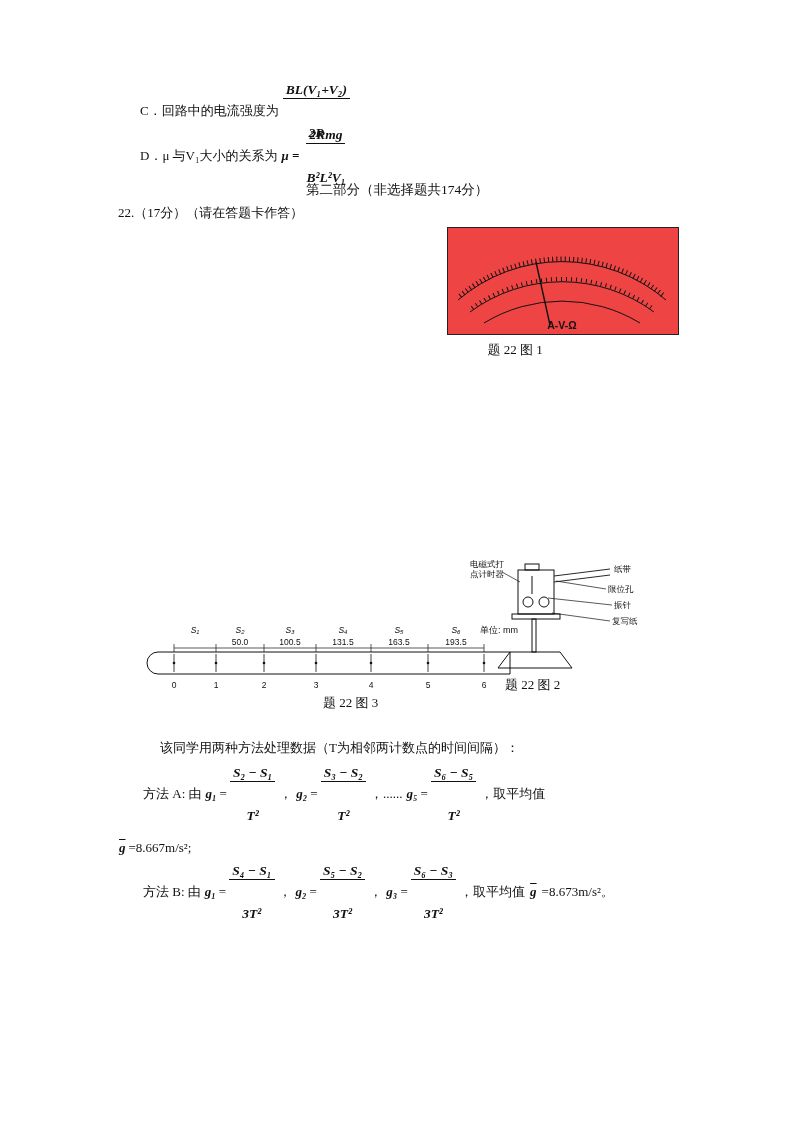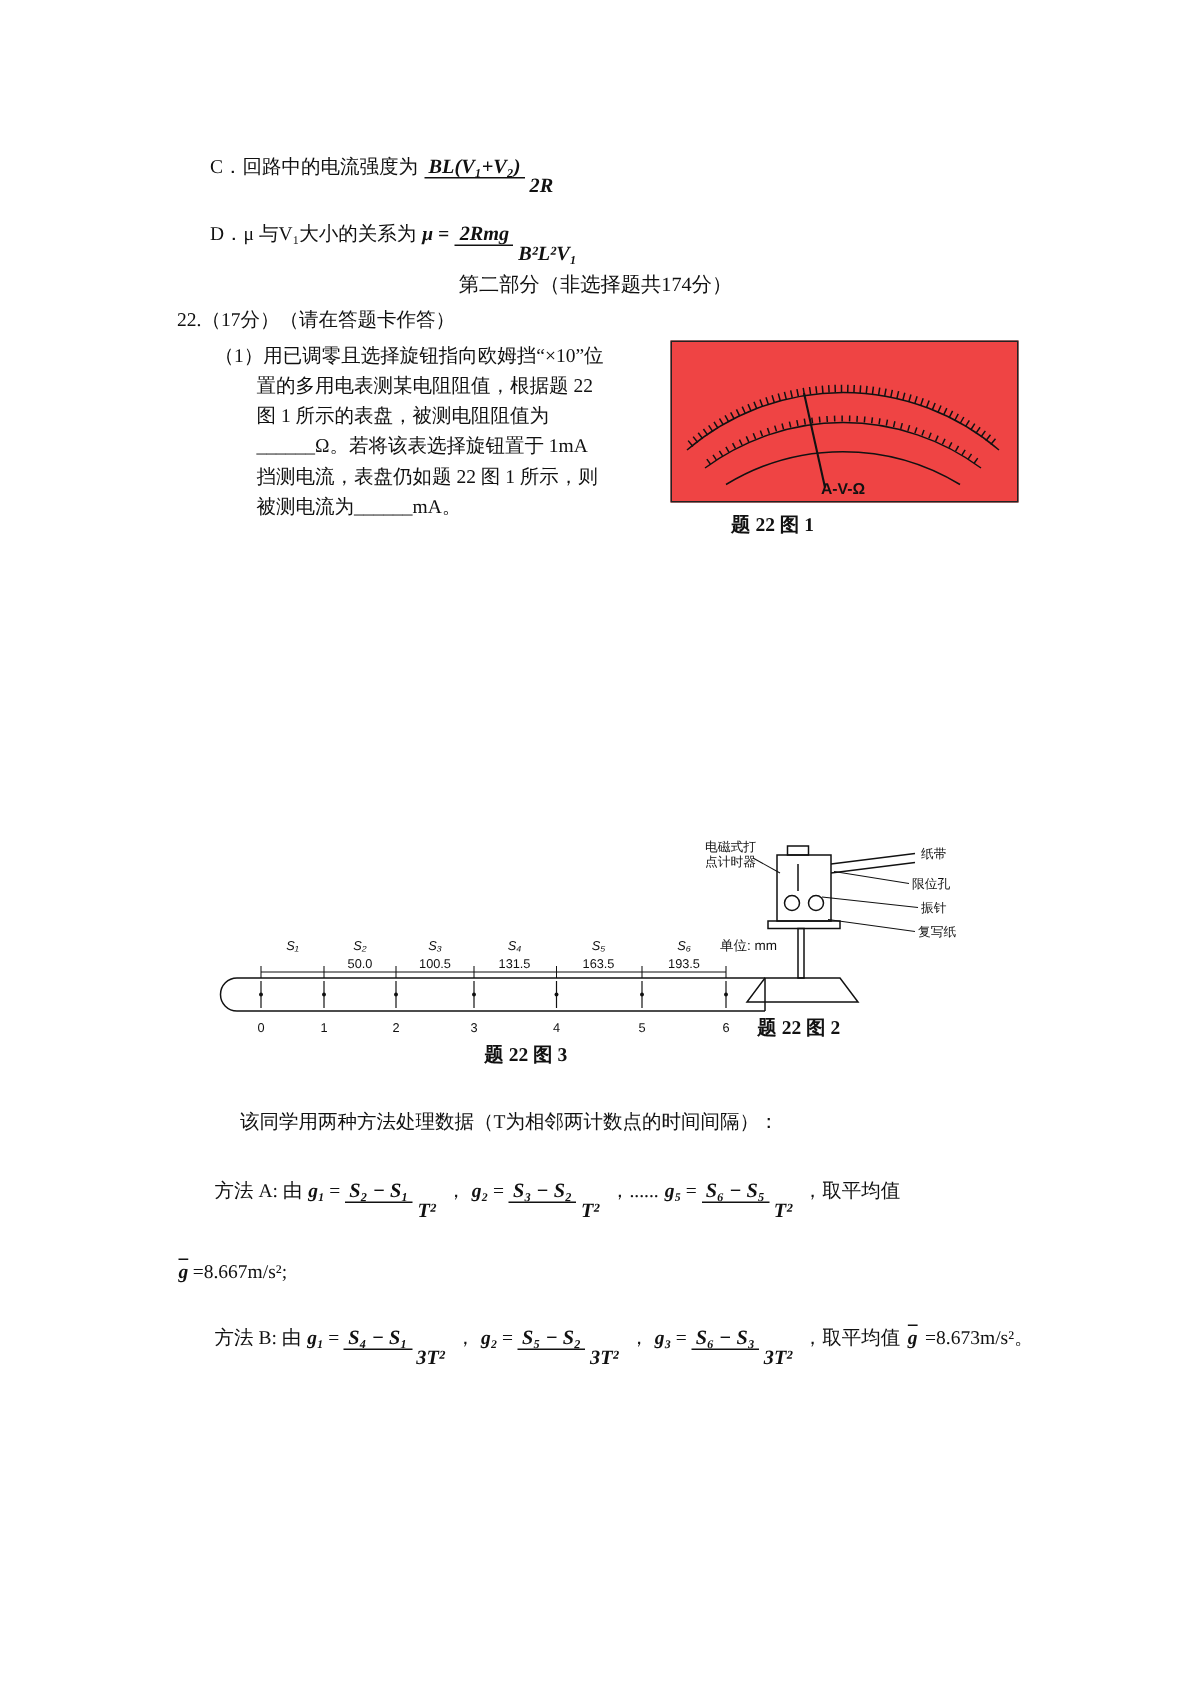--- a/index.html
+++ b/index.html
@@ -5,25 +5,25 @@
   html,body{margin:0;padding:0;background:#ffffff;}
   .page{position:relative;width:794px;height:1123px;background:#fff;
         font-family:"Liberation Serif","DejaVu Serif",serif;color:#111;
         font-size:13px;overflow:hidden;}
   .abs{position:absolute;}
   .frow{position:absolute;display:flex;align-items:center;white-space:nowrap;gap:4px;}
   .term{display:inline-flex;align-items:center;gap:3px;justify-content:center;}
   .hang{position:absolute;line-height:1.55;padding-left:28px;text-indent:-28px;}
   .centerline{position:absolute;width:100%;text-align:center;}
   .mathb{font-family:"Liberation Serif","DejaVu Serif",serif;font-style:italic;font-weight:bold;}
-  .frac{display:inline-flex;flex-direction:row;align-items:center;line-height:1.12;font-size:13.5px;}
+  .frac{display:inline-flex;flex-direction:column;align-items:center;line-height:1.12;font-size:13.5px;}
   .frac .num{display:block;border-bottom:1.4px solid #111;padding:0 3px;}
   .frac .den{display:block;padding:0 3px;margin-top:26px;}
   .gbar{font-family:"Liberation Serif","DejaVu Serif",serif;font-style:italic;font-weight:bold;text-decoration:overline;padding:0 1px;}
-  .caption{position:absolute;font-weight:bold;text-align:center;font-size:13px;}
+  .caption{position:absolute;font-weight:normal;text-align:center;font-size:13px;}
   .fig-frame{position:absolute;border:1.2px solid #222;background:#ef4444;margin-left:47px;}
   .para{position:absolute;line-height:2.05;text-indent:2em;}
   svg{display:block;}
   svg text{font-family:"Liberation Sans","DejaVu Sans",sans-serif;fill:#111;}
   svg .ln{stroke:#111;fill:none;}
 </style>
 </head>
 <body>
 
 <div class="page">
@@ -42,23 +42,20 @@
     <span class="frac mathb">
       <span class="num">2Rmg</span>
       <span class="den">B²L²V₁</span>
     </span>
   </div>
 
   <div class="centerline" style="top:181px;font-size:13.5px;">第二部分（非选择题共174分）</div>
 
   <div class="abs" style="left:118px;top:204px;">22.（17分）（请在答题卡作答）</div>
 
-  <div class="hang" style="left:143px;top:227px;width:232px;">
-    <span>（1）</span><span>用已调零且选择旋钮指向欧姆挡“×10”位置的多用电表测某电阻阻值，根据题 22 图 1 所示的表盘，被测电阻阻值为______Ω。若将该表选择旋钮置于 1mA 挡测电流，表盘仍如题 22 图 1 所示，则被测电流为______mA。</span>
-  </div>
 
   <div class="fig-frame" style="left:400px;top:227px;width:230px;height:106px;">
     <svg width="228" height="104" viewBox="0 0 228 104">
       <path class="ln" d="M 10 72 A 160 160 0 0 1 218 72" stroke-width="1"></path>
       <path class="ln" d="M 12 68 A 159 159 0 0 1 216 68" stroke-width="5" stroke-dasharray="1 3.2"></path>
       <path class="ln" d="M 22 84 A 155 155 0 0 1 206 84" stroke-width="1"></path>
       <path class="ln" d="M 24 80 A 154 154 0 0 1 204 80" stroke-width="4" stroke-dasharray="1 4"></path>
       <path class="ln" d="M 36 95 A 150 150 0 0 1 192 95" stroke-width="1"></path>
       <line class="ln" x1="102" y1="97" x2="88" y2="34" stroke-width="1.4"></line>
       <text x="114" y="101" font-size="10.5" font-weight="bold" text-anchor="middle">A-V-Ω</text>

